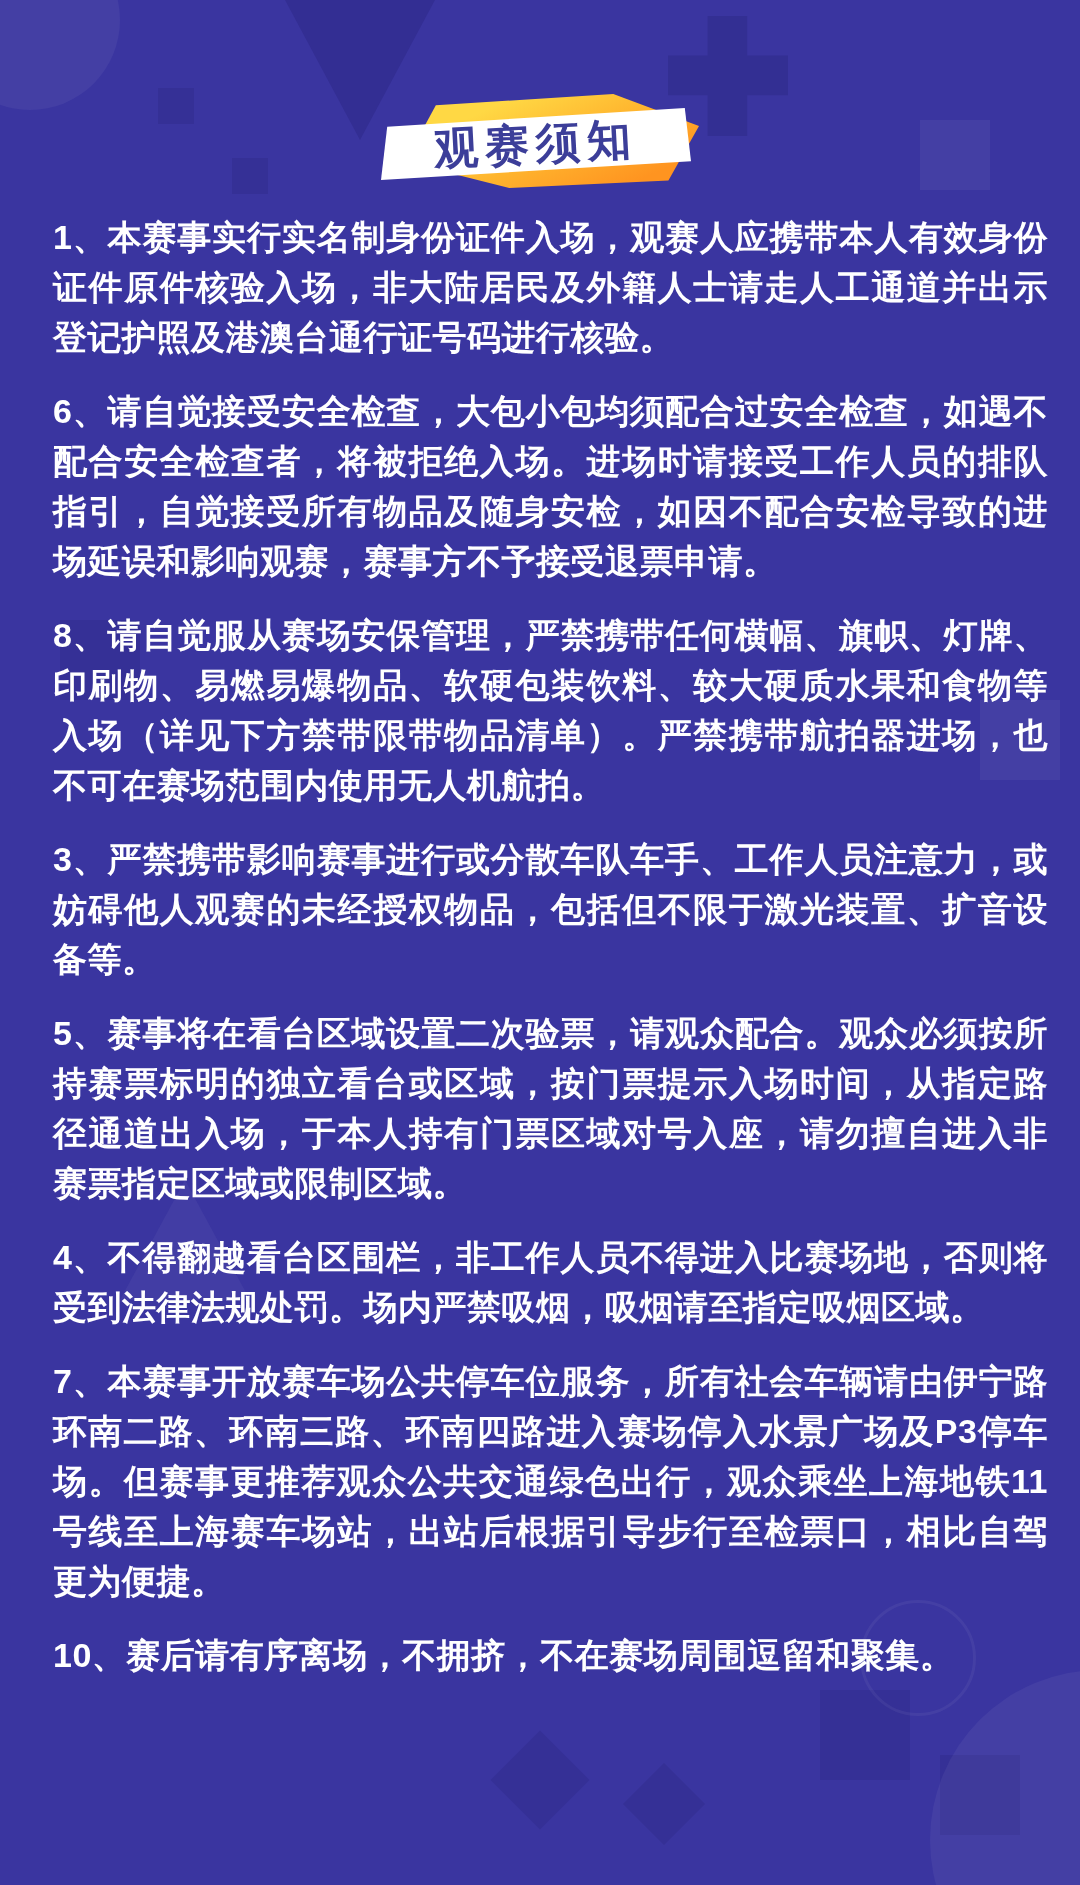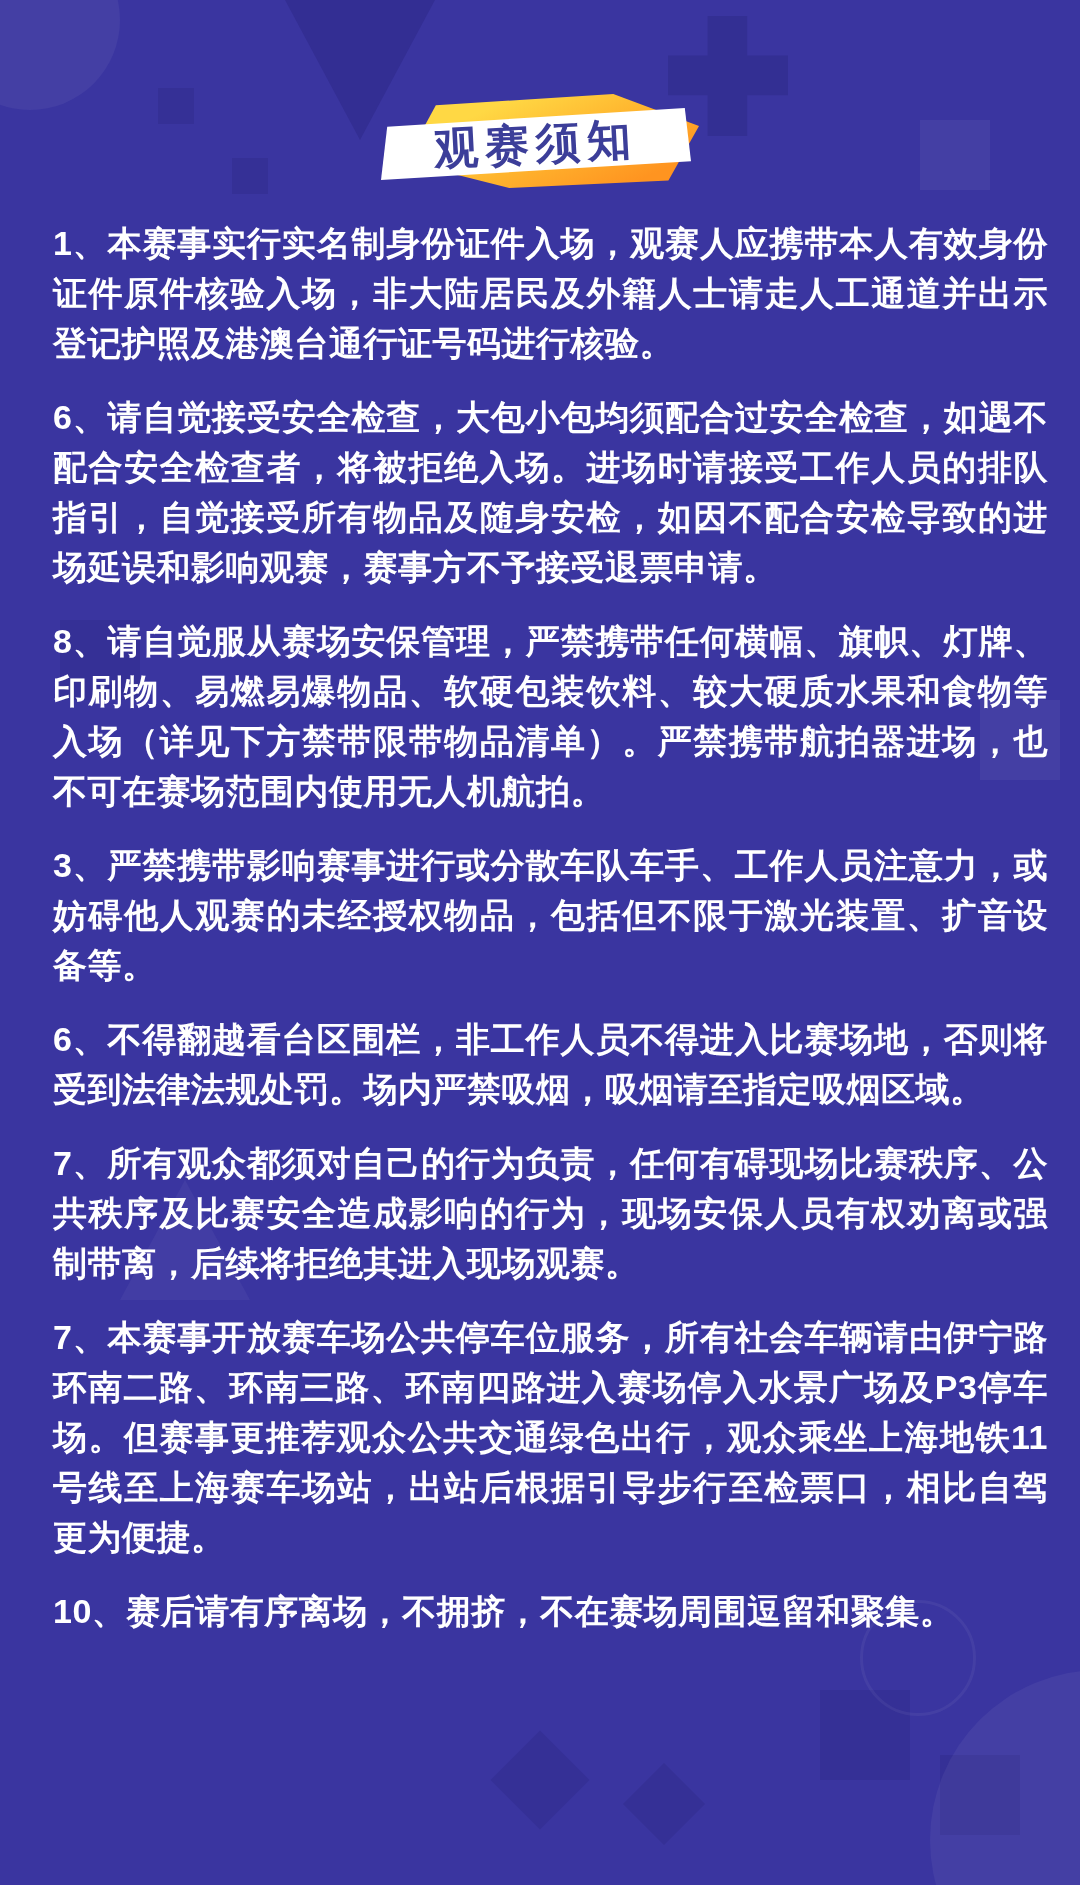--- a/index.html
+++ b/index.html
@@ -47,21 +47,21 @@
   }
 
   
   .content{
     position:absolute;left:53px;right:32px;top:206px;
     color:#ffffff;
     font-size:34px;line-height:50px;font-weight:bold;
     text-align:justify;
     letter-spacing:.5px;
   }
-  .content p{margin:12px 0 24px 0;}
+  .content p{margin:6px 0 24px 0;}
 </style>
 </head>
 <body>
 
 <div class="bg">
   <div class="shape tri-down" style="left:285px;top:0;"></div>
   <div class="shape plus" style="left:668px;top:16px;"></div>
   <div class="shape sq" style="left:158px;top:88px;width:36px;height:36px;"></div>
   <div class="shape sq" style="left:232px;top:158px;width:36px;height:36px;"></div>
   <div class="shape sq-light" style="left:920px;top:120px;width:70px;height:70px;"></div>
@@ -82,17 +82,17 @@
   <div class="badge-front">
     <h1>观赛须知</h1>
   </div>
 </header>
 
 <main class="content">
   <p>1、本赛事实行实名制身份证件入场，观赛人应携带本人有效身份证件原件核验入场，非大陆居民及外籍人士请走人工通道并出示登记护照及港澳台通行证号码进行核验。</p>
   <p>6、请自觉接受安全检查，大包小包均须配合过安全检查，如遇不配合安全检查者，将被拒绝入场。进场时请接受工作人员的排队指引，自觉接受所有物品及随身安检，如因不配合安检导致的进场延误和影响观赛，赛事方不予接受退票申请。</p>
   <p>8、请自觉服从赛场安保管理，严禁携带任何横幅、旗帜、灯牌、印刷物、易燃易爆物品、软硬包装饮料、较大硬质水果和食物等入场（详见下方禁带限带物品清单）。严禁携带航拍器进场，也不可在赛场范围内使用无人机航拍。</p>
   <p>3、严禁携带影响赛事进行或分散车队车手、工作人员注意力，或妨碍他人观赛的未经授权物品，包括但不限于激光装置、扩音设备等。</p>
-  <p>6、不得翻越看台区围栏，非工作人员不得进入比赛场地，否则将受到法律法规处罚。场内严禁吸烟，吸烟请至指定吸烟区域。</p>
-  <p>7、所有观众都须对自己的行为负责，任何有碍现场比赛秩序、公共秩序及比赛安全造成影响的行为，现场安保人员有权劝离或强制带离，后续将拒绝其进入现场观赛。</p>
+  <p>5、赛事将在看台区域设置二次验票，请观众配合。观众必须按所持赛票标明的独立看台或区域，按门票提示入场时间，从指定路径通道出入场，于本人持有门票区域对号入座，请勿擅自进入非赛票指定区域或限制区域。</p>
+  <p>4、不得翻越看台区围栏，非工作人员不得进入比赛场地，否则将受到法律法规处罚。场内严禁吸烟，吸烟请至指定吸烟区域。</p>
   <p>7、本赛事开放赛车场公共停车位服务，所有社会车辆请由伊宁路环南二路、环南三路、环南四路进入赛场停入水景广场及P3停车场。但赛事更推荐观众公共交通绿色出行，观众乘坐上海地铁11号线至上海赛车场站，出站后根据引导步行至检票口，相比自驾更为便捷。</p>
   <p>10、赛后请有序离场，不拥挤，不在赛场周围逗留和聚集。</p>
 </main>
 
 </body></html>

